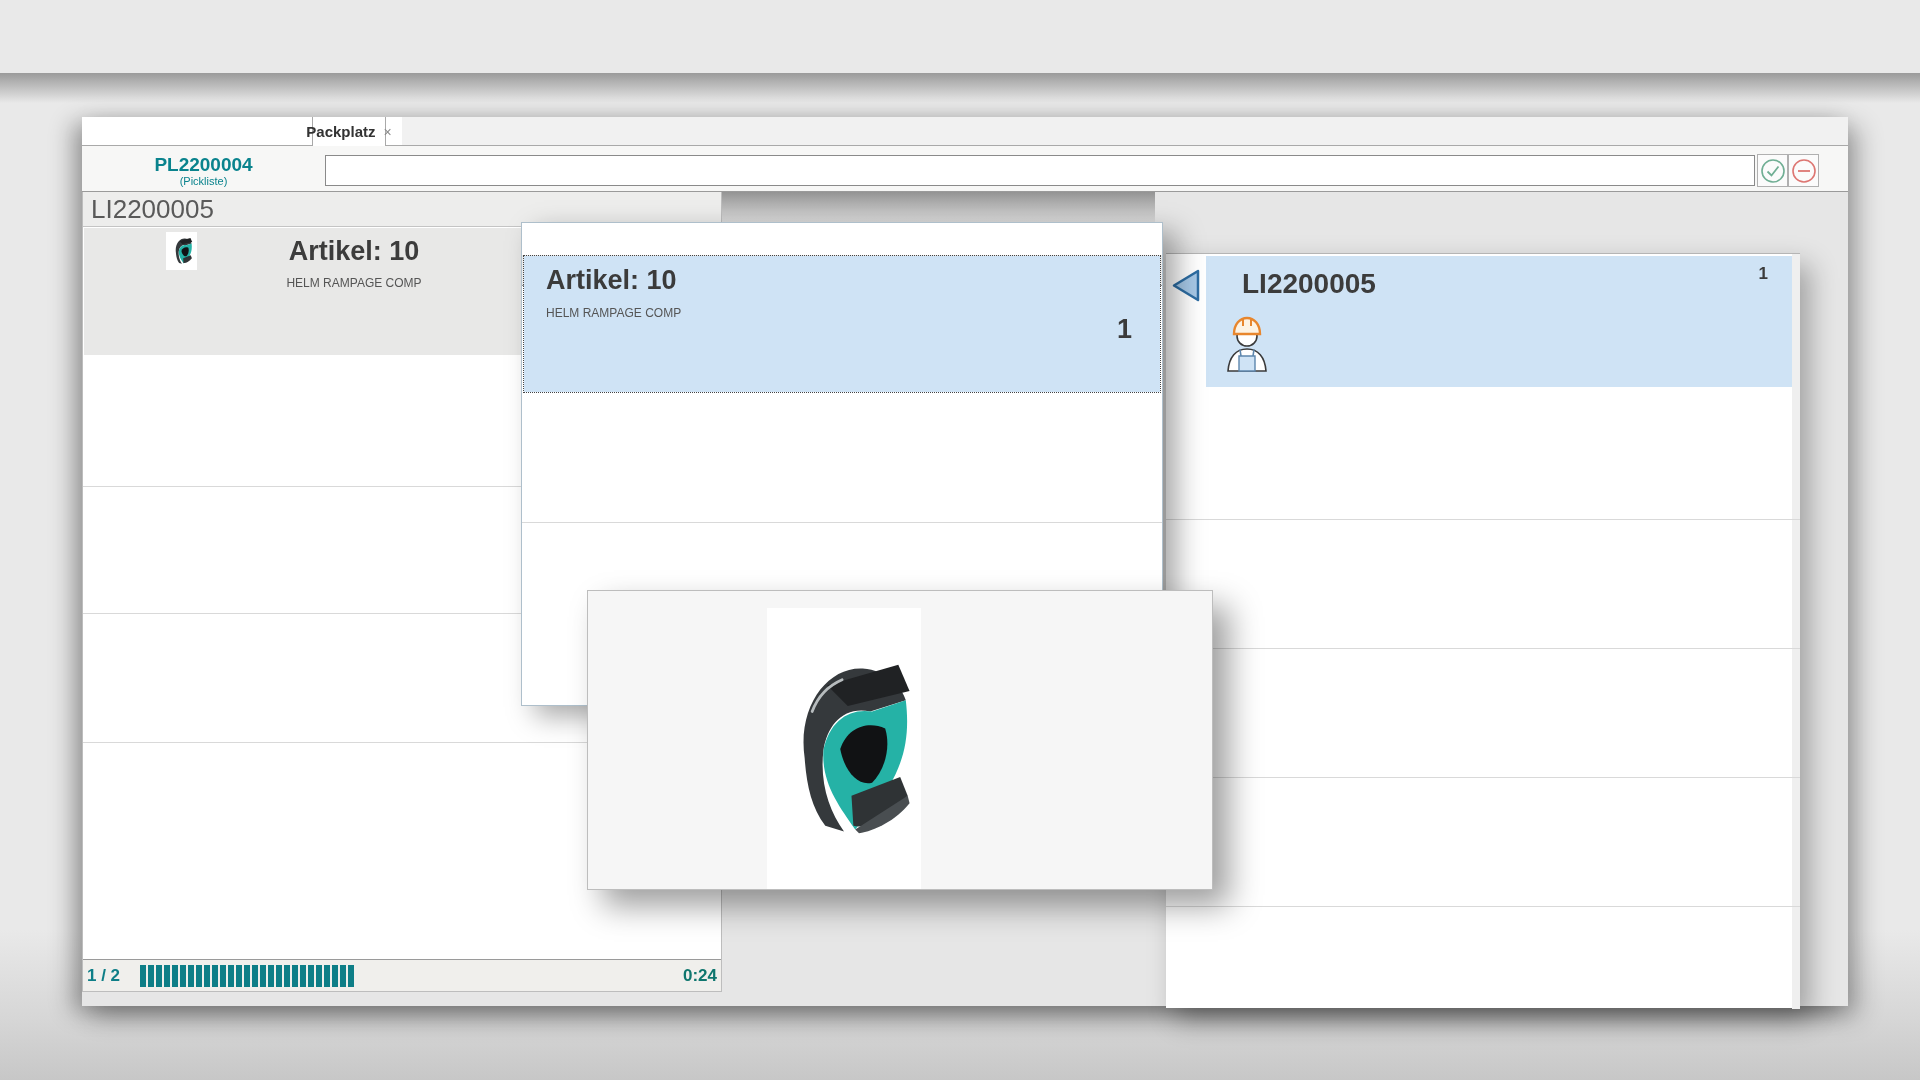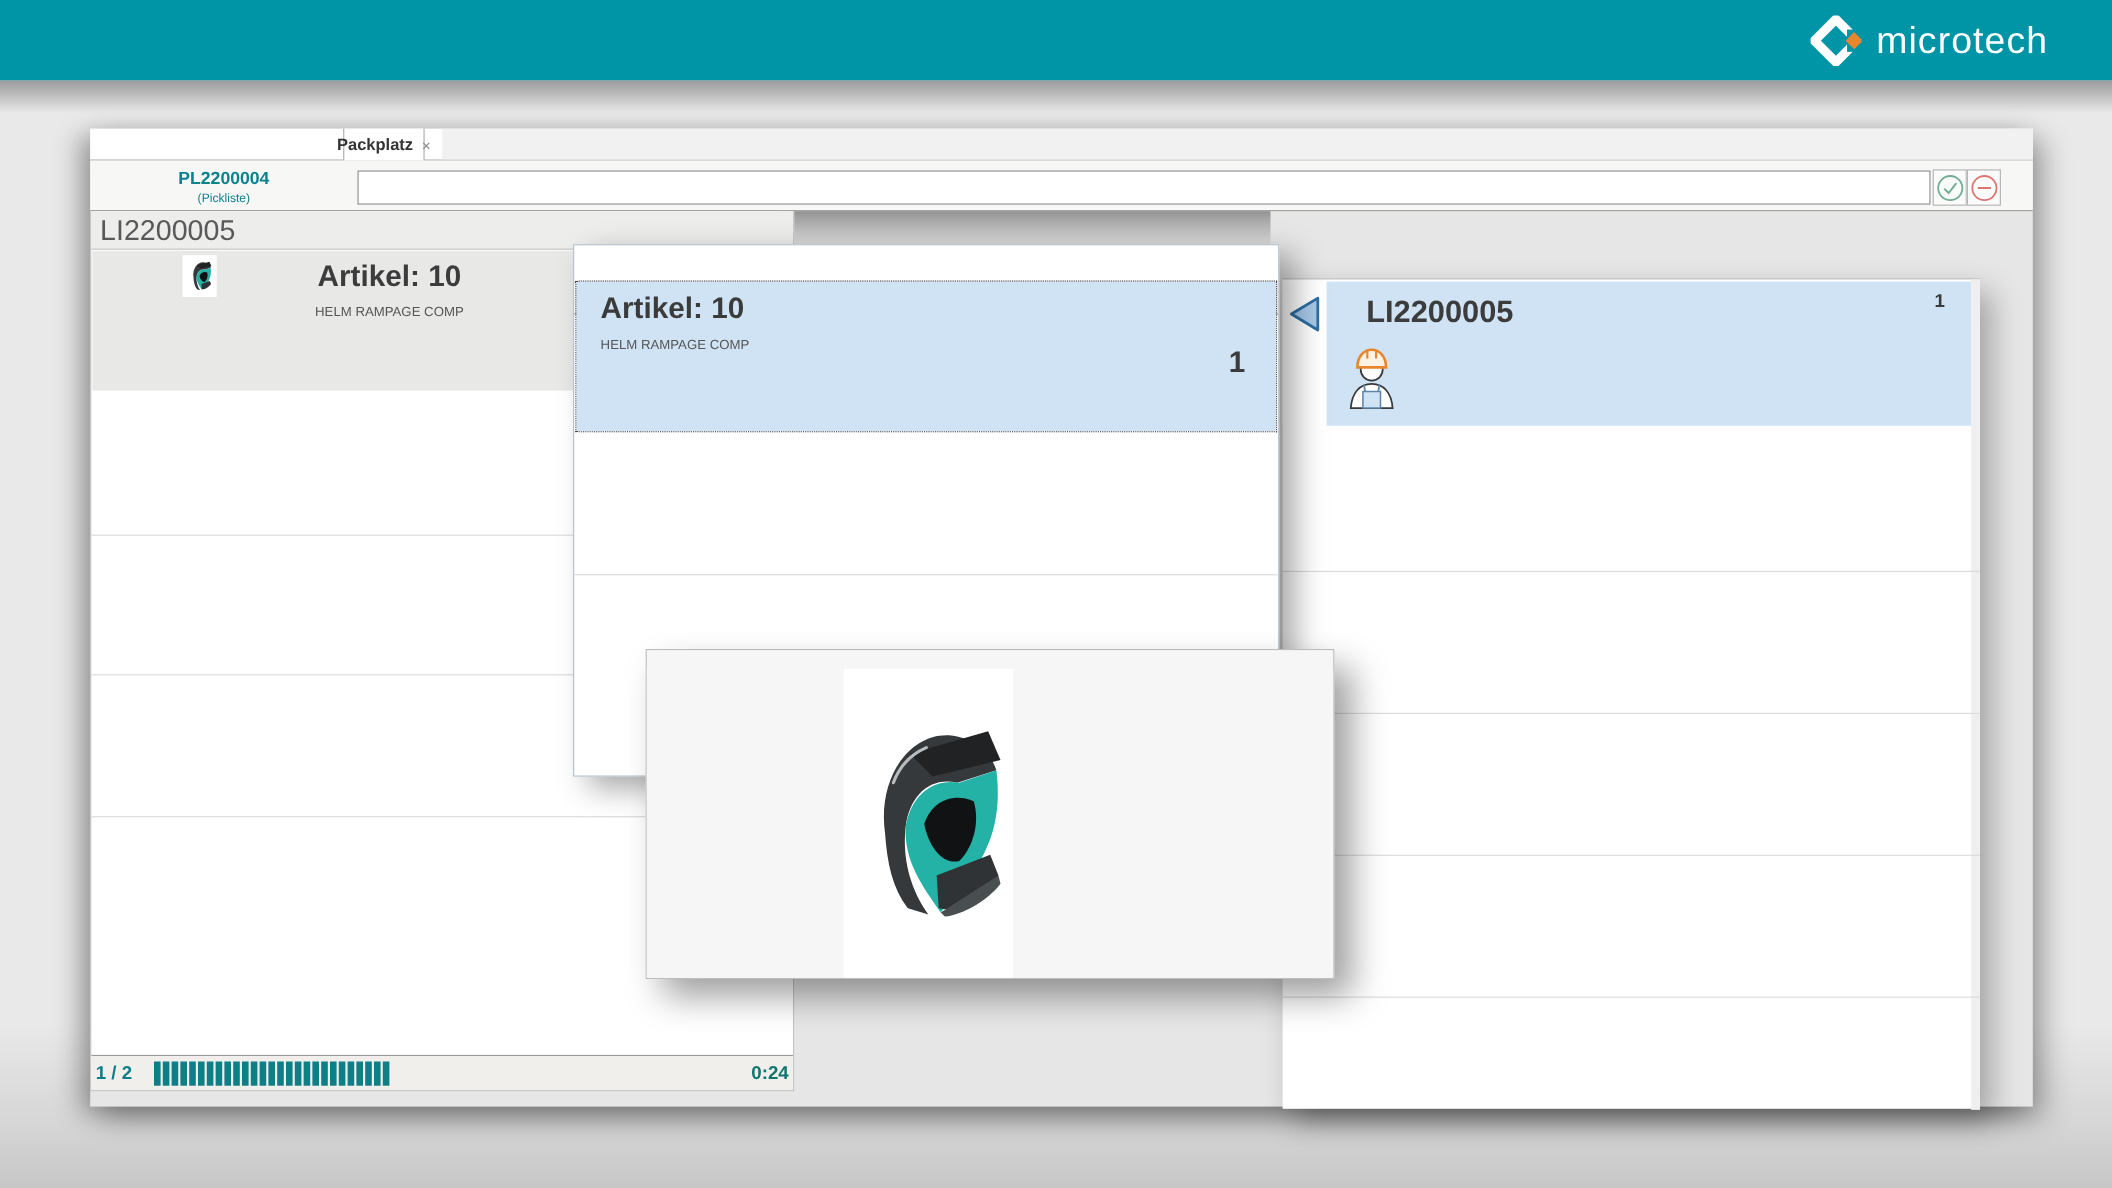--- a/index.html
+++ b/index.html
@@ -26,21 +26,21 @@
   .tabstrip-rest { position:absolute; left:320px; top:0; right:0; height:28px; background:#f1f1f1; }
   .tab { position:absolute; left:230px; top:0; width:74px; height:29px; background:#ffffff;
          border-left:1px solid #a9a9a9; border-right:1px solid #a9a9a9;
          display:flex; align-items:center; justify-content:center; gap:8px; }
   .tab-label { font-size:15px; font-weight:bold; color:#333; }
   .tab-close { font-size:14px; color:#8a8a8a; line-height:1; }
 
   .toolbar { position:absolute; left:0; top:29px; width:1766px; height:46px;
              background:#f7f7f6; border-bottom:1px solid #9a9a9a; }
   .pick-id { position:absolute; left:0; top:8px; width:243px; text-align:center;
-             font-size:16px; font-weight:bold; color:#0a838d; }
+             font-size:19px; font-weight:bold; color:#0a838d; }
   .pick-sub { position:absolute; left:0; top:29px; width:243px; text-align:center;
               font-size:11px; color:#0a838d; }
   .scan-input { position:absolute; left:243px; top:9px; width:1430px; height:31px;
                 border:1px solid #8a8a8a; background:#fff; font-size:16px; padding:0 8px;
                 outline:none; }
   .tool-btn { position:absolute; top:8px; width:31px; height:33px; background:#fbfbfb;
               border:1px solid #b0b0b0; display:flex; align-items:center; justify-content:center; }
   .btn-ok   { left:1675px; }
   .btn-no   { left:1706px; }
 
@@ -105,30 +105,20 @@
                     font-size:13px; color:#333; border-bottom:1px solid #d0d0d0; }
   .popup-body { position:absolute; left:0; top:17px; width:624px; height:281px; background:#f6f6f6; }
   .popup-imgband { position:absolute; left:179px; top:0; width:154px; height:281px; background:#ffffff;
                    display:flex; align-items:center; justify-content:center; }
 </style>
 </head>
 <body>
 
 <div class="page">
 
-  <div class="topbar">
-    <div class="logo">
-      <svg width="46" height="46" viewBox="0 0 50 50">
-        <rect x="10" y="10" width="30" height="30" transform="rotate(45 25 25)" fill="none" stroke="#ffffff" stroke-width="9"></rect>
-        <rect x="36" y="14" width="22" height="22" fill="#0095a6"></rect>
-        <rect x="37" y="19" width="12" height="12" transform="rotate(45 43 25)" fill="#e8862d"></rect>
-      </svg>
-      <span class="logo-text">microtech</span>
-    </div>
-  </div>
   <div class="topbar-shadow"></div>
 
   <div class="window">
     <div class="tabstrip">
       <div class="tabstrip-rest"></div>
       <div class="tab">
         <span class="tab-label">Packplatz</span>
         <span class="tab-close">×</span>
       </div>
     </div>

